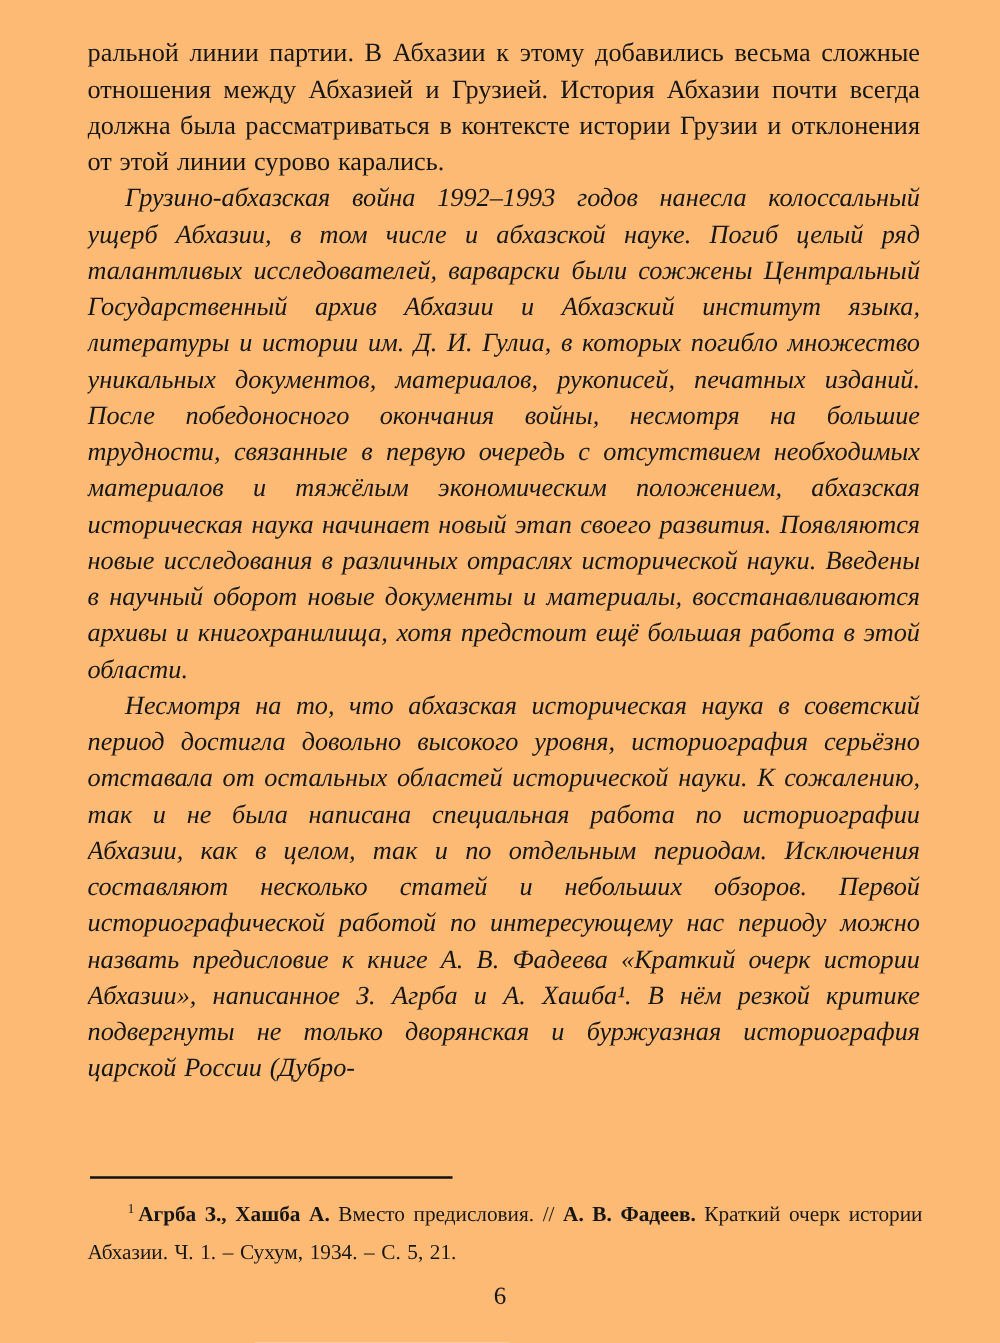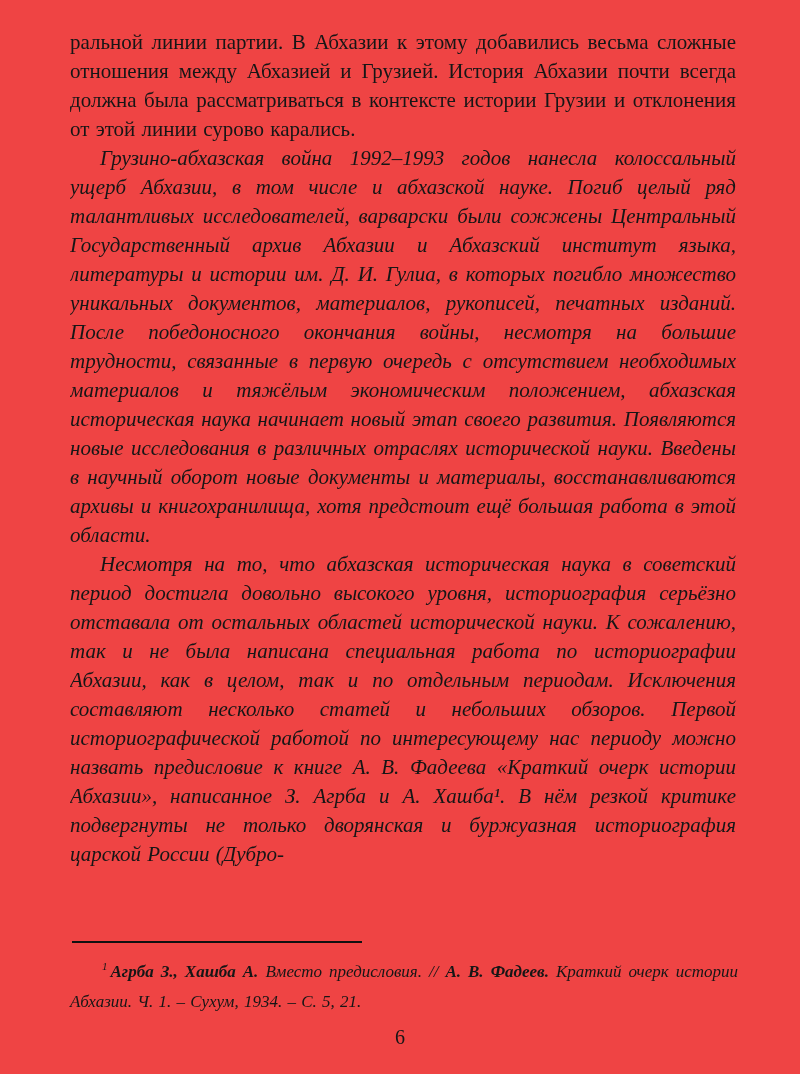--- a/index.html
+++ b/index.html
@@ -7,21 +7,21 @@
   body {
     background: #fdfdfb;
     font-family: "Liberation Serif", serif;
     color: #161616;
     -webkit-font-smoothing: antialiased;
   }
   .page {
     position: relative;
     width: 800px;
     height: 1074px;
-    background: #ef4444;
+    background: #fdba74;
     overflow: hidden;
     padding-left: 28px;
   }
   .text-block {
     position: absolute;
     left: 70px;
     top: 28px;
     width: 666px;
     height: 908px;
     overflow: hidden;
@@ -43,21 +43,20 @@
   .footnote {
     position: absolute;
     left: 70px;
     top: 957px;
     width: 668px;
     font-size: 17px;
     line-height: 30px;
     text-align: justify;
     text-indent: 32px;
     word-spacing: 1px;
-    font-style: italic;
   }
   .footnote b { font-weight: bold; }
   .fn-marker {
     font-size: 0.65em;
     vertical-align: super;
     line-height: 0;
     margin-right: 3px;
   }
   .page-number {
     position: absolute;

